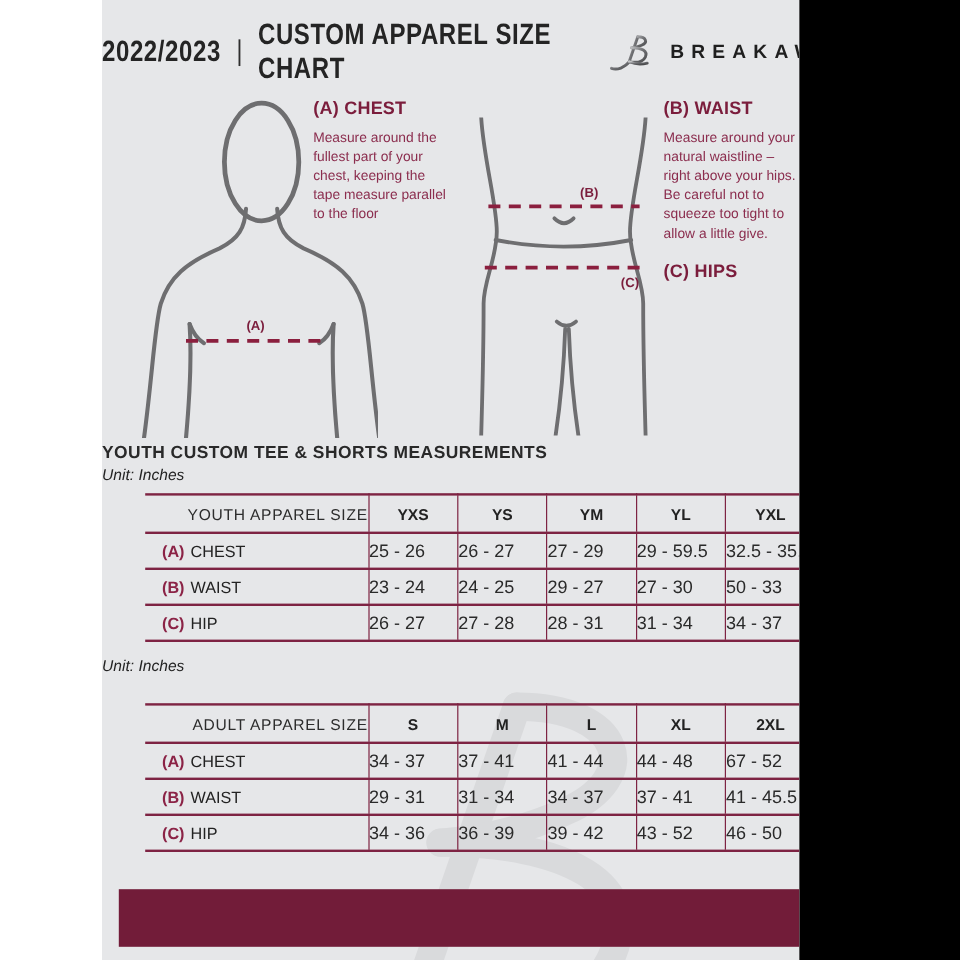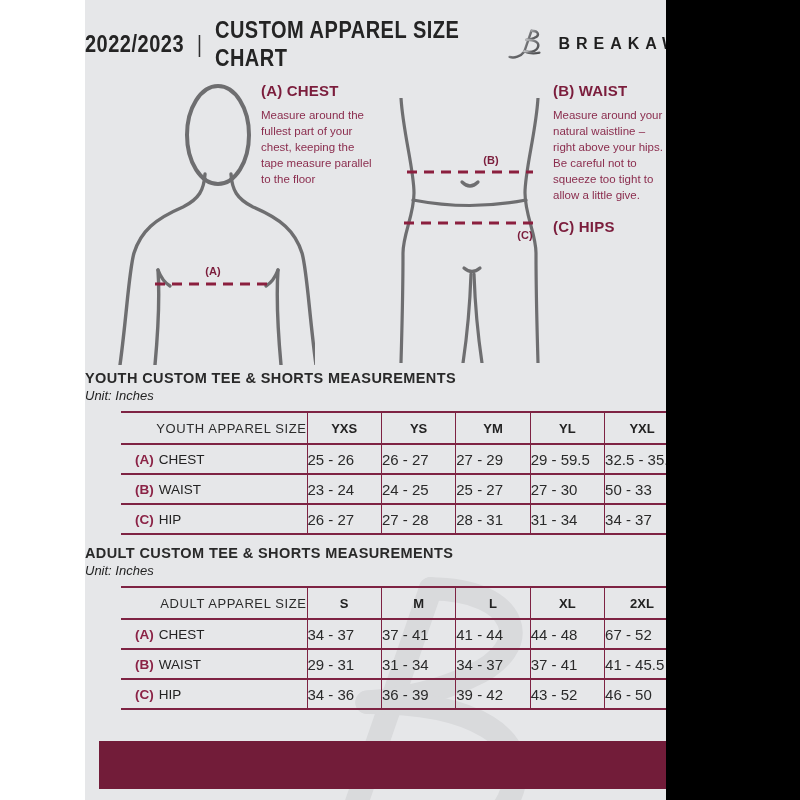--- a/index.html
+++ b/index.html
@@ -183,37 +183,36 @@
           <td>25 - 26</td>
           <td>26 - 27</td>
           <td>27 - 29</td>
           <td>29 - 59.5</td>
           <td>32.5 - 35.5</td>
         </tr>
         <tr>
           <td class="label"><span class="pfx">(B)</span><span>WAIST</span></td>
           <td>23 - 24</td>
           <td>24 - 25</td>
-          <td>25 - 27</td>
+          <td>29 - 27</td>
           <td>27 - 30</td>
           <td>50 - 33</td>
         </tr>
         <tr>
           <td class="label"><span class="pfx">(C)</span><span>HIP</span></td>
           <td>26 - 27</td>
           <td>27 - 28</td>
           <td>28 - 31</td>
           <td>31 - 34</td>
           <td>34 - 37</td>
         </tr>
       </tbody>
     </table>
 
     <div class="section-title st-adult">
-      <div class="t">ADULT CUSTOM TEE &amp; SHORTS MEASUREMENTS</div>
       <div class="u">Unit: Inches</div>
     </div>
 
     <table class="size-table tb-adult">
       <colgroup>
           <col class="c0">
           <col>
           <col>
           <col>
           <col>

